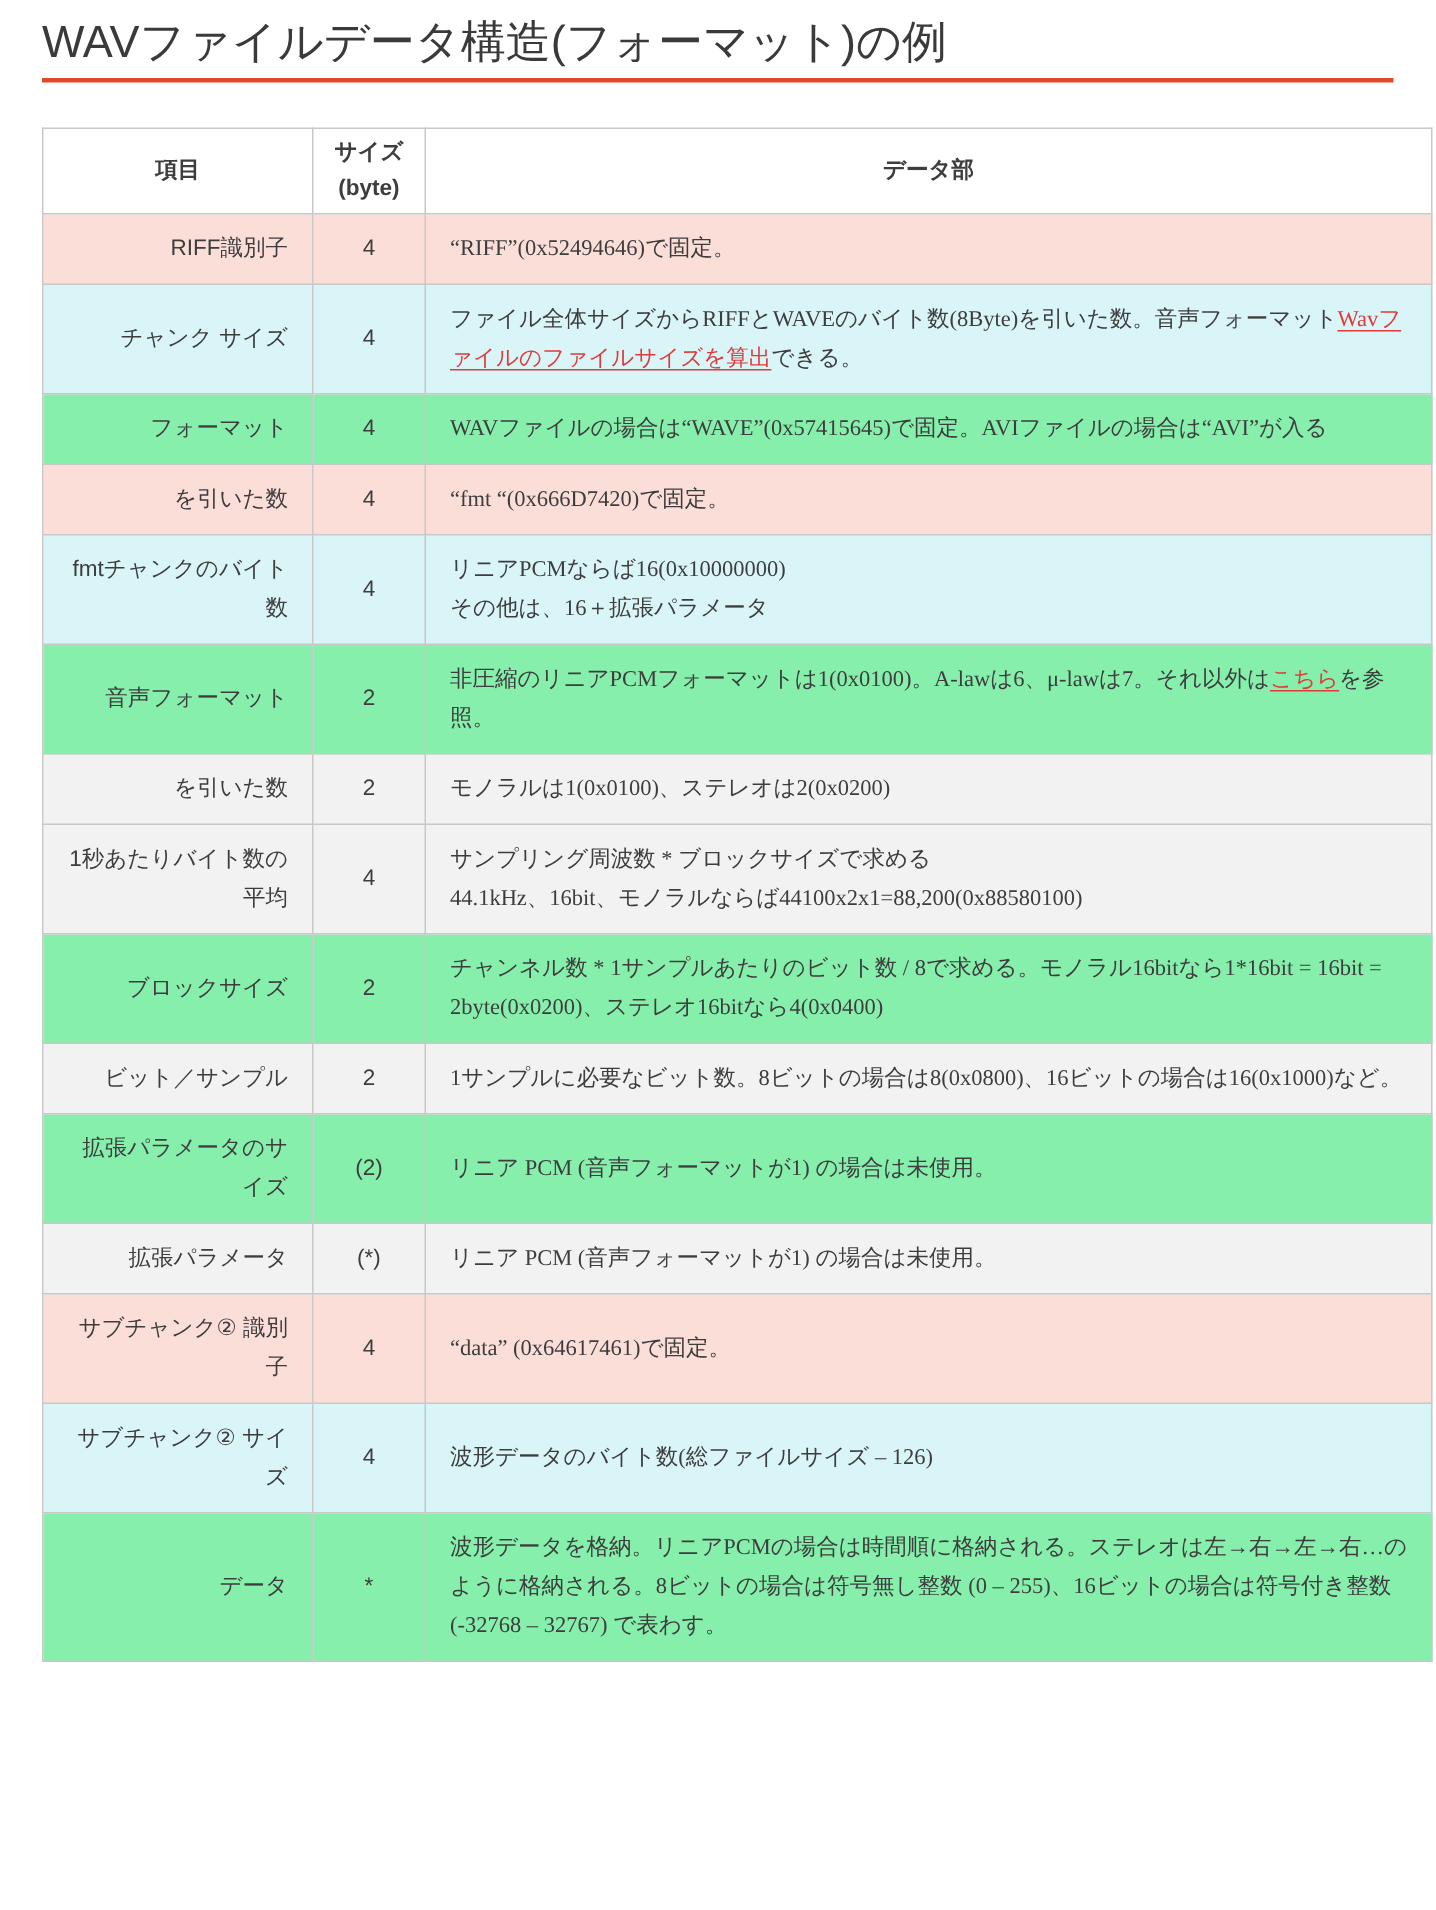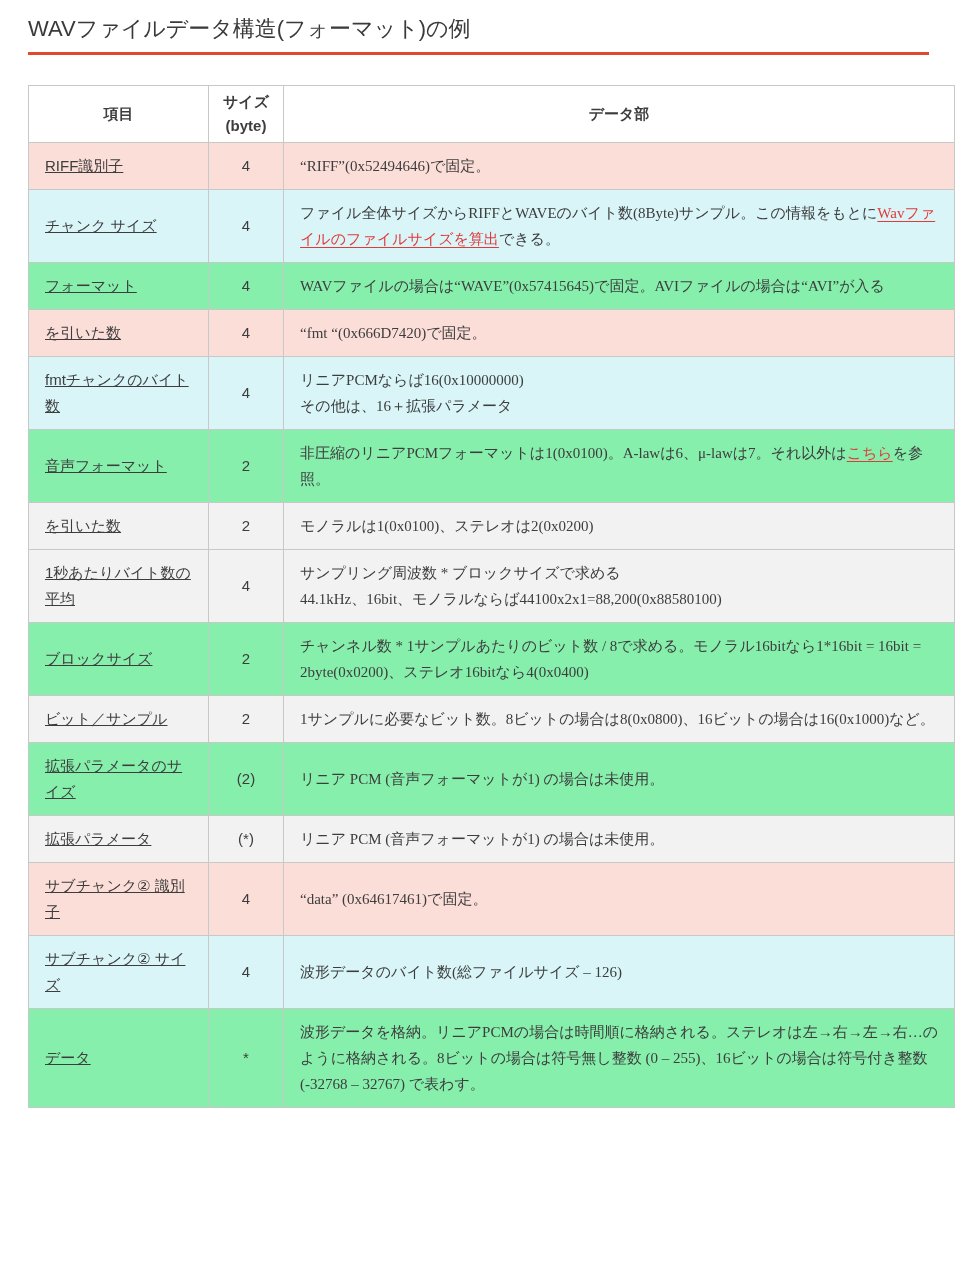--- a/index.html
+++ b/index.html
@@ -15,21 +15,21 @@
   body{
     width:957px;
     font-family:"Liberation Sans","DejaVu Sans",sans-serif;
     color:var(--text);
     -webkit-font-smoothing:antialiased;
   }
   .page{width:957px;min-height:1273px;box-sizing:border-box;}
   .content{margin:0 28px;}
   .page-title{
     margin:14px 0 0 0;
-    font-size:22px;
+    font-size:30px;
     font-weight:400;
     color:#3a3a3a;
     line-height:30px;
   }
   .title-rule{
     height:3px;
     background:var(--accent);
     border:none;
     margin:8px 0 0 0;
   }
@@ -52,21 +52,21 @@
     padding:4px 6px;
     line-height:24px;
     color:#3d3d3d;
     background:#ffffff;
   }
   .spec-table th.col-size{word-break:break-all;}
   .spec-table td{
     padding:10px 16px;
     line-height:26px;
   }
-  td.item-cell{text-align:left;text-decoration:underline;}
+  td.item-cell{text-align:right;}
   td.size-cell{text-align:center;padding:10px 4px;}
   td.data-cell{text-align:left;}
   td.data-cell span,td.data-cell a{white-space:pre-line;font-family:Liberation Serif, serif;}
   .col-item{width:180px;}
   .col-size{width:75px;}
   tr.tint-pink td{background:var(--pink);}
   tr.tint-cyan td{background:var(--cyan);}
   tr.tint-gray td{background:var(--gray);}
   tr.tint-white td{background:#86efac;}
   a.cell-link{
@@ -100,21 +100,21 @@
     </thead>
     <tbody>
         <tr class="tint-pink">
     <td class="item-cell">RIFF識別子</td>
     <td class="size-cell">4</td>
     <td class="data-cell"><span>“RIFF”(0x52494646)で固定。</span></td>
   </tr>
         <tr class="tint-cyan">
     <td class="item-cell">チャンク サイズ</td>
     <td class="size-cell">4</td>
-    <td class="data-cell"><span>ファイル全体サイズからRIFFとWAVEのバイト数(8Byte)サンプル。この情報をもとに</span><a class="cell-link" href="#">Wavファイルのファイルサイズを算出</a><span>できる。</span></td>
+    <td class="data-cell"><span>ファイル全体サイズからRIFFとWAVEのバイト数(8Byte)を引いた数。音声フォーマット</span><a class="cell-link" href="#">Wavファイルのファイルサイズを算出</a><span>できる。</span></td>
   </tr>
         <tr class="tint-white">
     <td class="item-cell">フォーマット</td>
     <td class="size-cell">4</td>
     <td class="data-cell"><span>WAVファイルの場合は“WAVE”(0x57415645)で固定。AVIファイルの場合は“AVI”が入る</span></td>
   </tr>
         <tr class="tint-pink">
     <td class="item-cell">を引いた数</td>
     <td class="size-cell">4</td>
     <td class="data-cell"><span>“fmt “(0x666D7420)で固定。</span></td>

